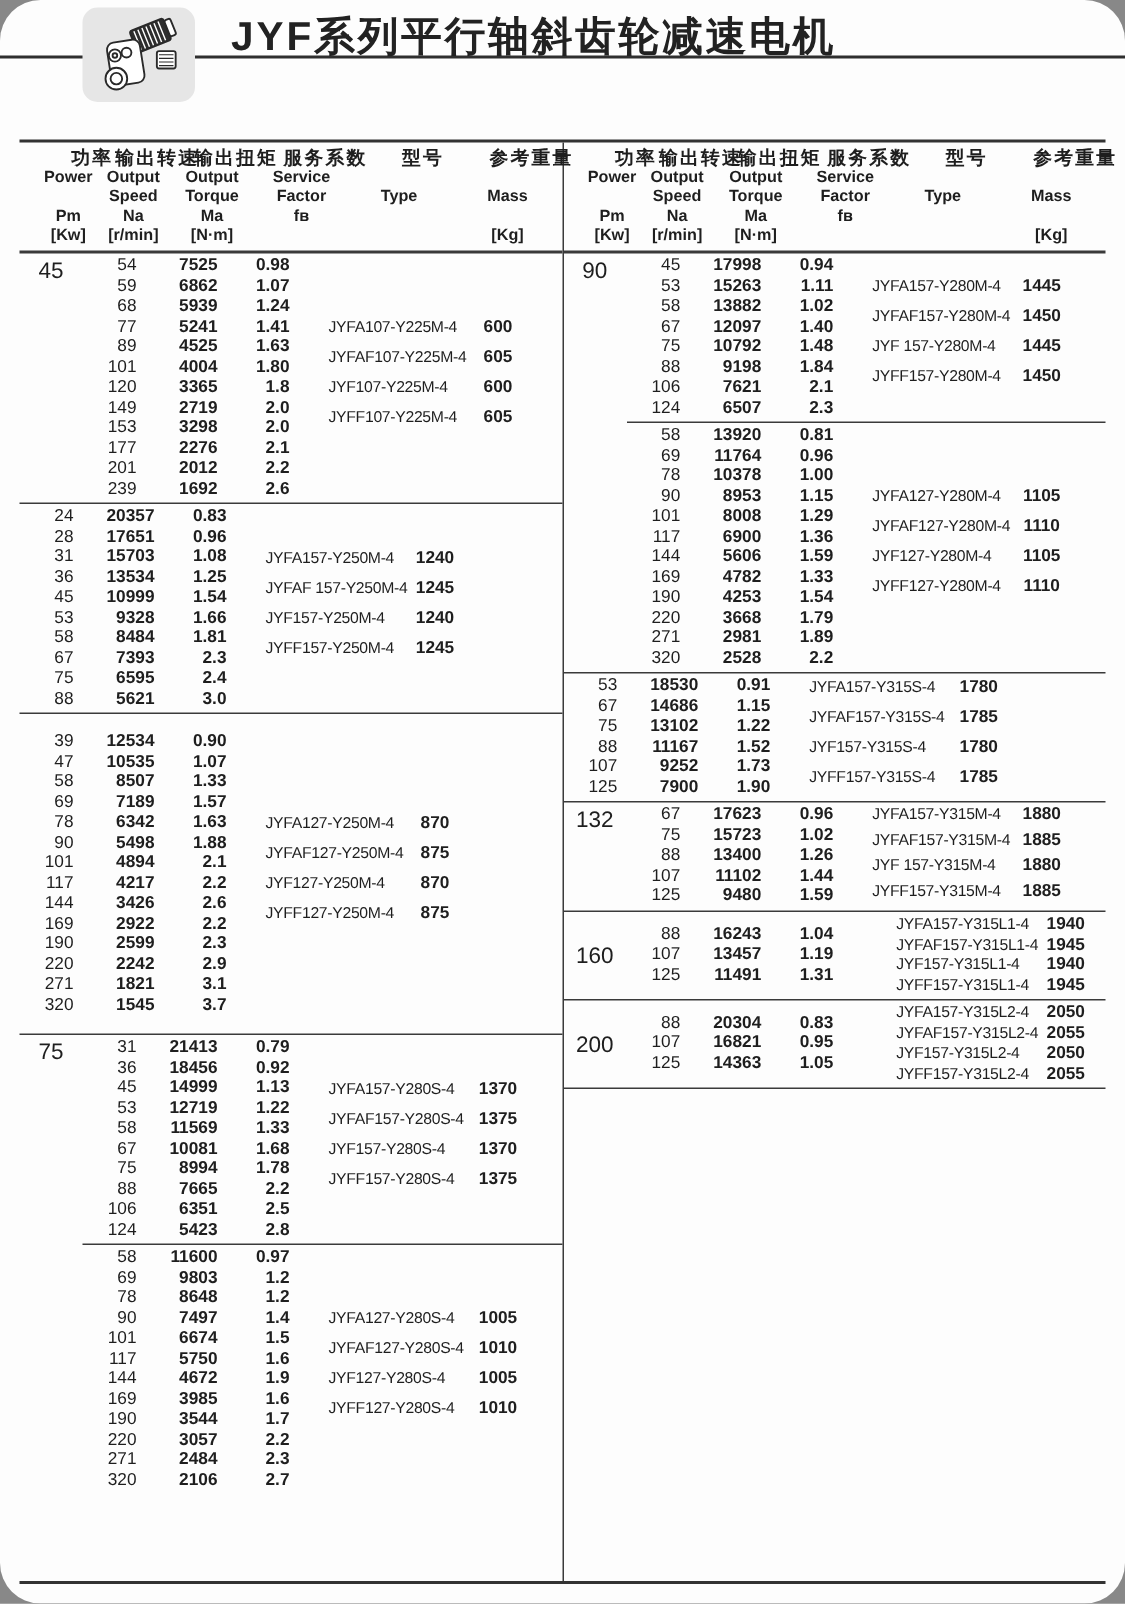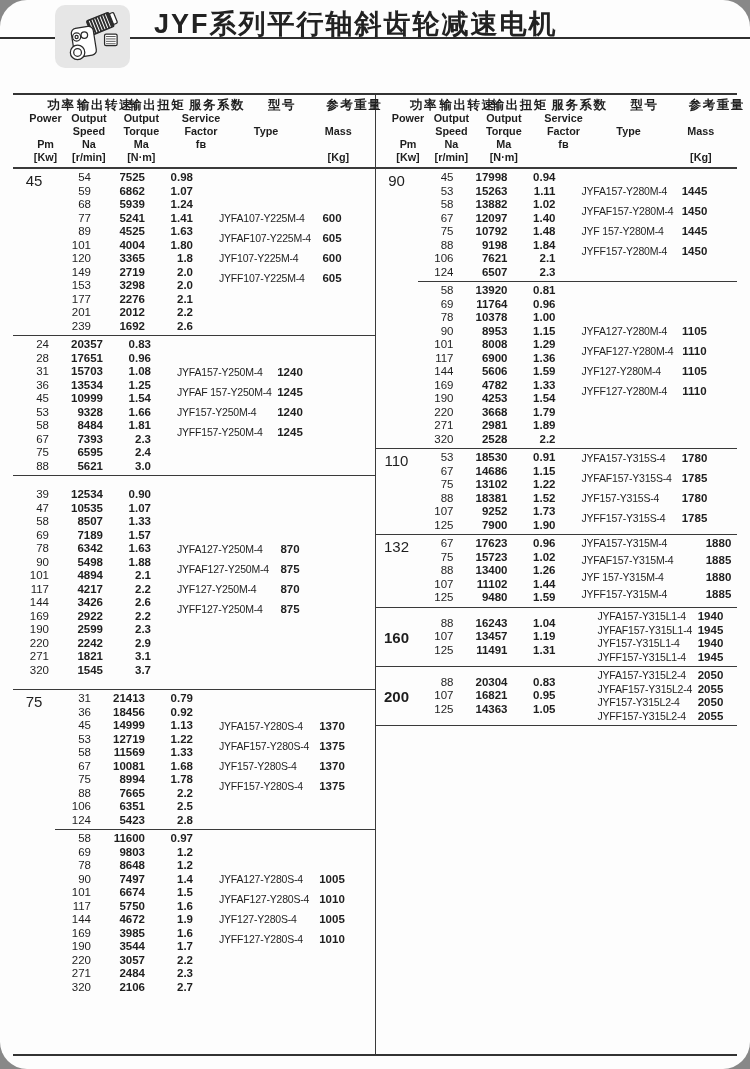--- a/index.html
+++ b/index.html
@@ -27,33 +27,33 @@
         font-weight:700;white-space:nowrap;}
   .hcol-0{left:9%}.hcol-1{left:21%}.hcol-2{left:35.5%}.hcol-3{left:52%}.hcol-4{left:70%}.hcol-5{left:90%}
   .hline{font-size:10.8px;line-height:12.9px;}
   .hline.cn{font-size:12.5px;letter-spacing:1.5px;margin-left:32px;}
   .hline.blank{height:12.9px;}
 
   
   .group{display:flex;border-bottom:1.6px solid #3a3a3a;}
   .half-left .group:last-child{border-bottom:none;}
   .power-cell{flex:0 0 42px;text-align:center;font-size:15px;padding-top:3px;}
-  .power-cell.pow-center{padding-top:0;align-self:center;font-weight:bold;}
+  .power-cell.pow-center{padding-top:0;align-self:center;}
   .group-body{flex:1;display:flex;flex-direction:column;min-width:0;}
   .section{display:flex;align-items:center;padding:2px 0;}
   .section+.section{border-top:1.6px solid #3a3a3a;}
   .sec-tall{padding:12px 0;}
   .row{display:flex;line-height:13.5px;font-size:11.5px;white-space:nowrap;}
   .c-speed {width:36px;text-align:right;}
   .c-torque{width:54px;text-align:right;font-weight:700;}
   .c-factor{width:48px;text-align:right;font-weight:700;padding-right:2px;}
   .sec-types{margin-left:24px;flex:1;min-width:0;}
   .trow{display:flex;align-items:baseline;white-space:nowrap;}
   .t-wide  .trow{height:20px;}
-  .t-med   .trow{height:17px;gap:24px;}
+  .t-med   .trow{height:17px;}
   .t-tight .trow{height:13.5px;margin-left:16px;}
   .tname{width:96px;font-size:10.5px;letter-spacing:-0.2px;}
   .tmass{width:34px;text-align:center;font-weight:700;font-size:11.5px;}
 </style>
 </head>
 <body>
 
 <div class="page">
 
   <div class="hdr-rule"></div>
@@ -729,42 +729,41 @@
                 </div>
                 <div class="trow">
                   <span class="tname">JYFF127-Y280M-4</span>
                   <span class="tmass">1110</span>
                 </div>
               </div>
             </div>
           </div>
         </div>
         <div class="group">
-          <div class="power-cell">110</div>
           <div class="group-body">
             <div class="section">
               <div class="sec-rows">
                 <div class="row">
                   <span class="cell c-speed">53</span>
                   <span class="cell c-torque">18530</span>
                   <span class="cell c-factor">0.91</span>
                 </div>
                 <div class="row">
                   <span class="cell c-speed">67</span>
                   <span class="cell c-torque">14686</span>
                   <span class="cell c-factor">1.15</span>
                 </div>
                 <div class="row">
                   <span class="cell c-speed">75</span>
                   <span class="cell c-torque">13102</span>
                   <span class="cell c-factor">1.22</span>
                 </div>
                 <div class="row">
                   <span class="cell c-speed">88</span>
-                  <span class="cell c-torque">18381</span>
+                  <span class="cell c-torque">11167</span>
                   <span class="cell c-factor">1.52</span>
                 </div>
                 <div class="row">
                   <span class="cell c-speed">107</span>
                   <span class="cell c-torque">9252</span>
                   <span class="cell c-factor">1.73</span>
                 </div>
                 <div class="row">
                   <span class="cell c-speed">125</span>
                   <span class="cell c-torque">7900</span>

